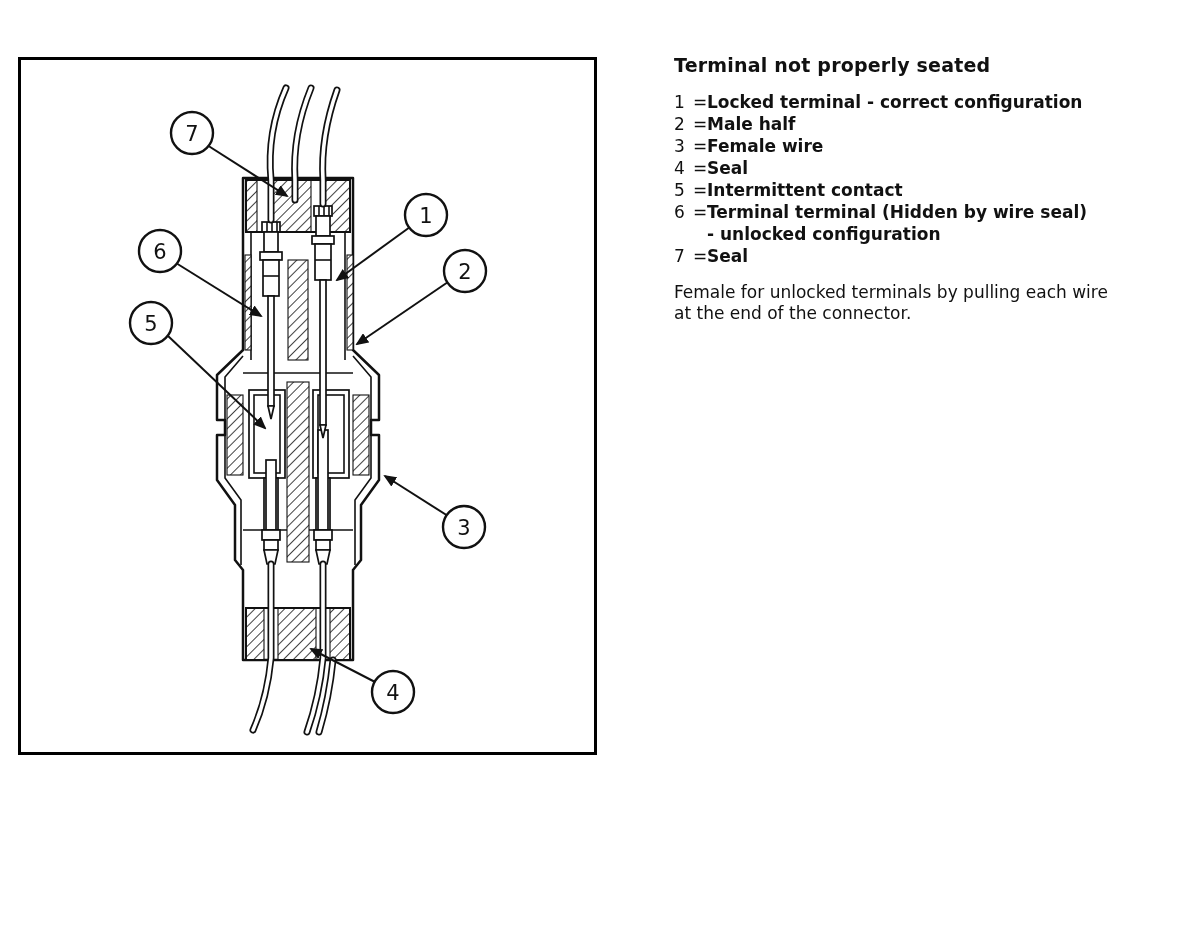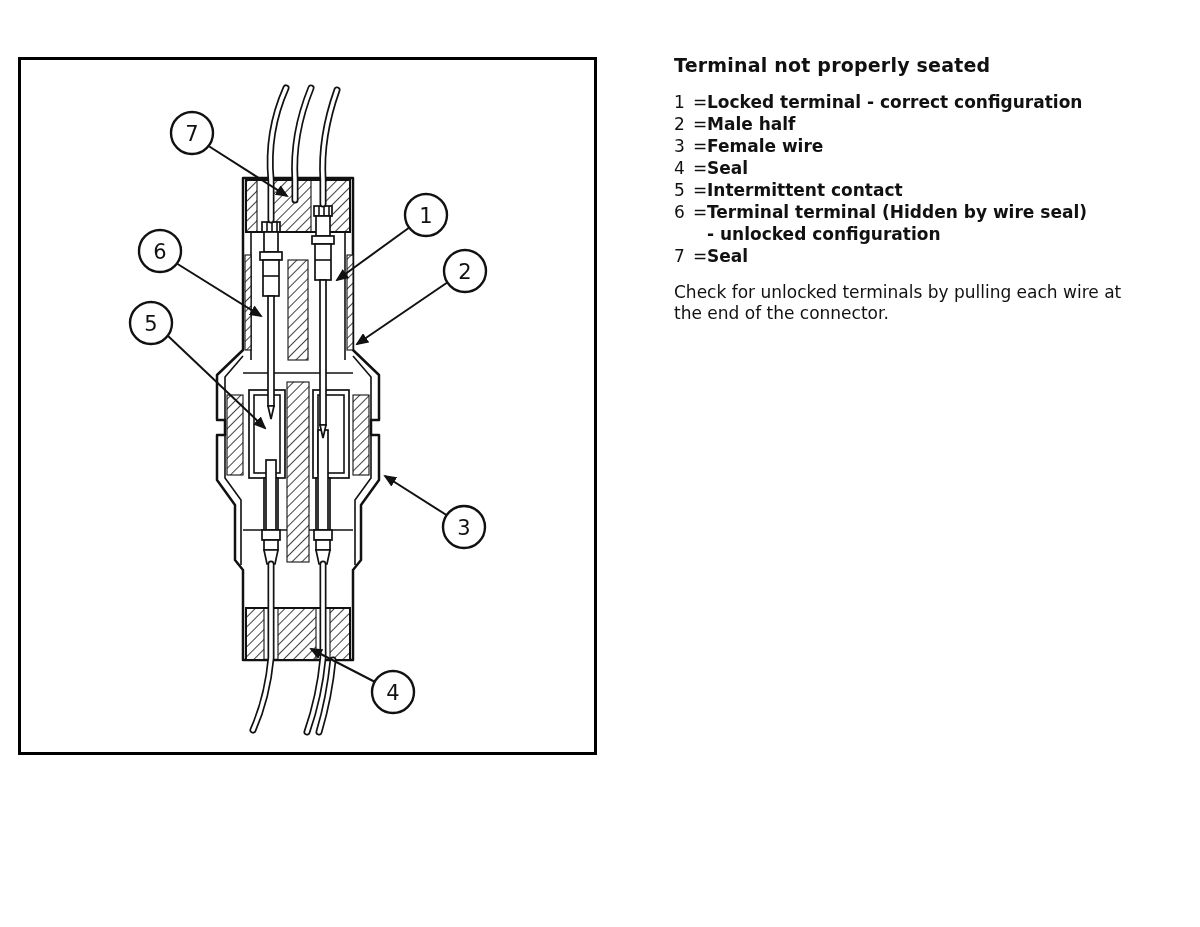--- a/index.html
+++ b/index.html
@@ -225,14 +225,14 @@
       <span class="num"></span>
       <span class="eq"></span>
       <span class="lbl">- unlocked configuration</span>
     </div>
     <div class="legend-row">
       <span class="num">7</span>
       <span class="eq">=</span>
       <span class="lbl">Seal</span>
     </div>
   </div>
-  <p class="legend-note">Check for unlocked terminals by pulling each wire at the end of the connector.</p>
+  <p class="legend-note">Female for unlocked terminals by pulling each wire at the end of the connector.</p>
 </div>
 
 </body></html>

